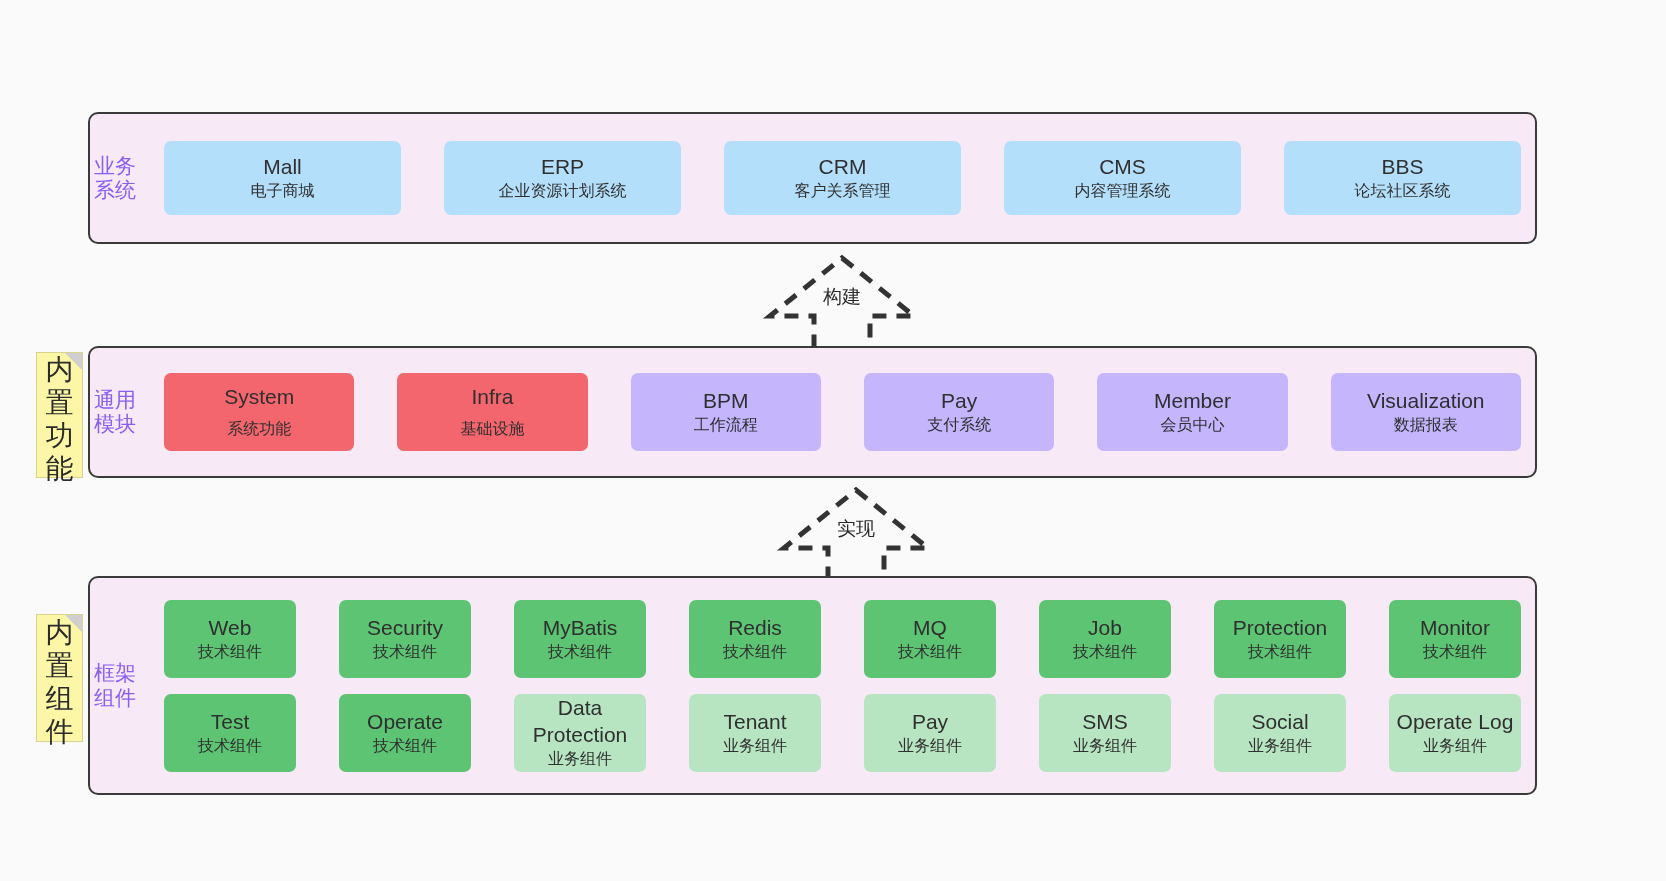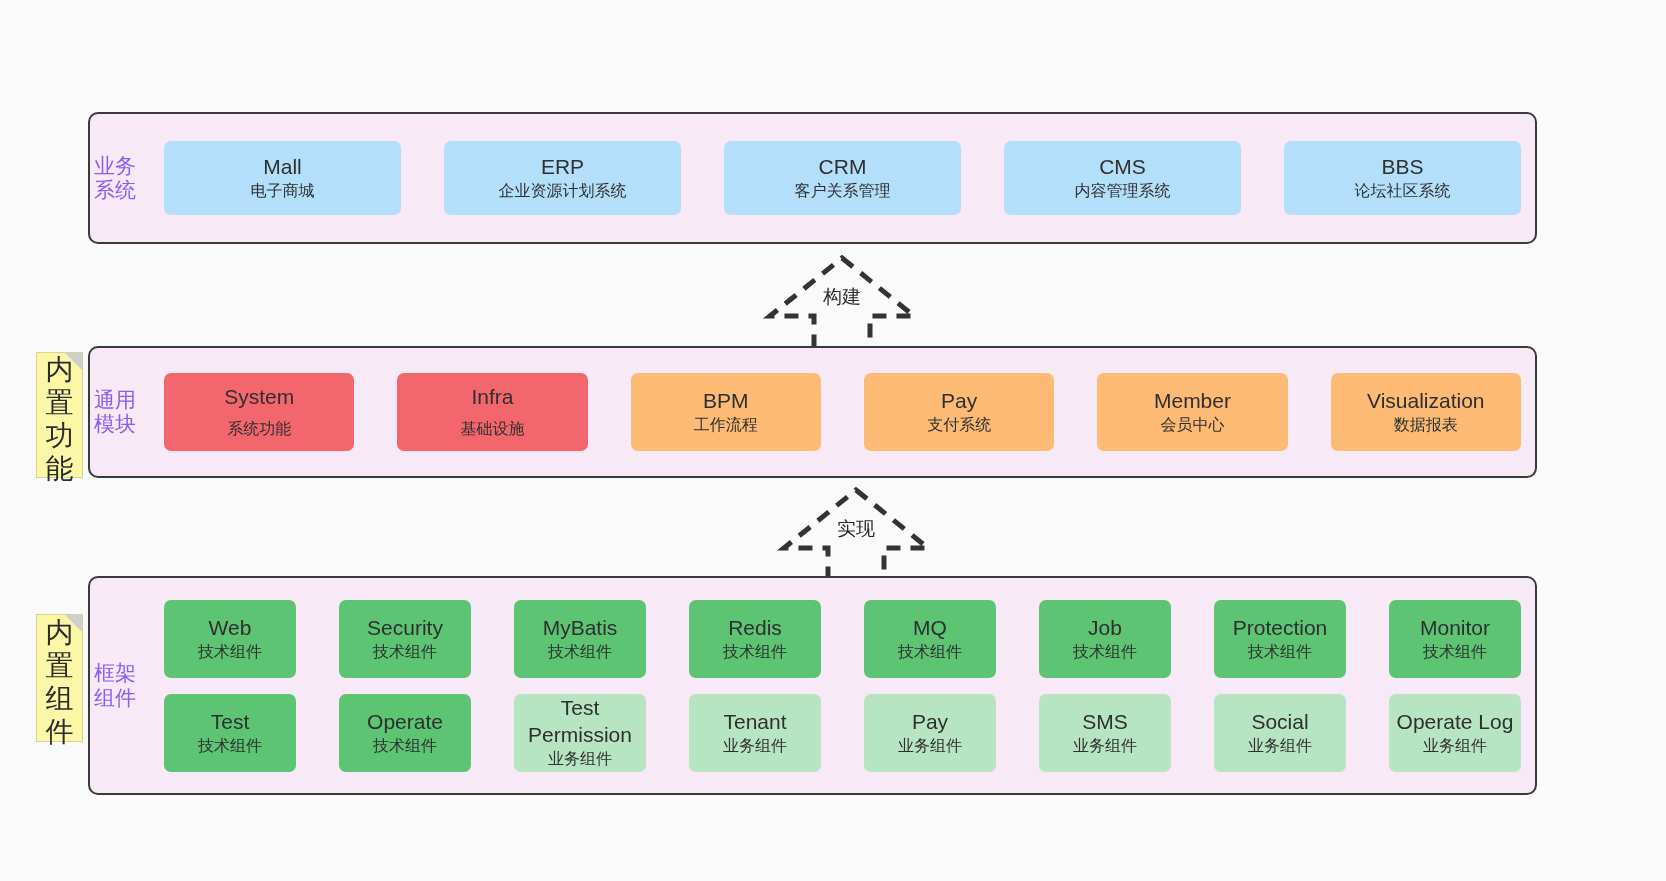--- a/index.html
+++ b/index.html
@@ -69,21 +69,21 @@
   .card .title {
     font-size: 21px;
     line-height: 1.28;
   }
   .card .sub {
     font-size: 16px;
     line-height: 1.28;
   }
   .card.blue   { background: #b4dffb; }
   .card.red    { background: #f4666e; gap: 8px; }
-  .card.pink   { background: #fdba74; }
+  .card.pink   { background: #c4b5fd; }
   .card.green  { background: #5cc472; }
   .card.lgreen { background: #b7e5c2; }
 
   
   #layer-business  { left: 88px;  top: 112px; width: 1449px; height: 132px; }
   #layer-business .layer-body { padding-right: 14px; }
   #layer-business .card { height: 74px; }
 
   #layer-modules   { left: 88px;  top: 346px; width: 1449px; height: 132px; }
   #layer-modules .card { height: 78px; }
@@ -267,21 +267,21 @@
     <div class="row">
       <div class="card green">
         <div class="title">Test</div>
         <div class="sub">技术组件</div>
       </div>
       <div class="card green">
         <div class="title">Operate</div>
         <div class="sub">技术组件</div>
       </div>
       <div class="card lgreen">
-        <div class="title" style="max-width:7.2em;">Test Permission</div>
+        <div class="title" style="max-width:7.2em;">Data Protection</div>
         <div class="sub">业务组件</div>
       </div>
       <div class="card lgreen">
         <div class="title">Tenant</div>
         <div class="sub">业务组件</div>
       </div>
       <div class="card lgreen">
         <div class="title">Pay</div>
         <div class="sub">业务组件</div>
       </div>

